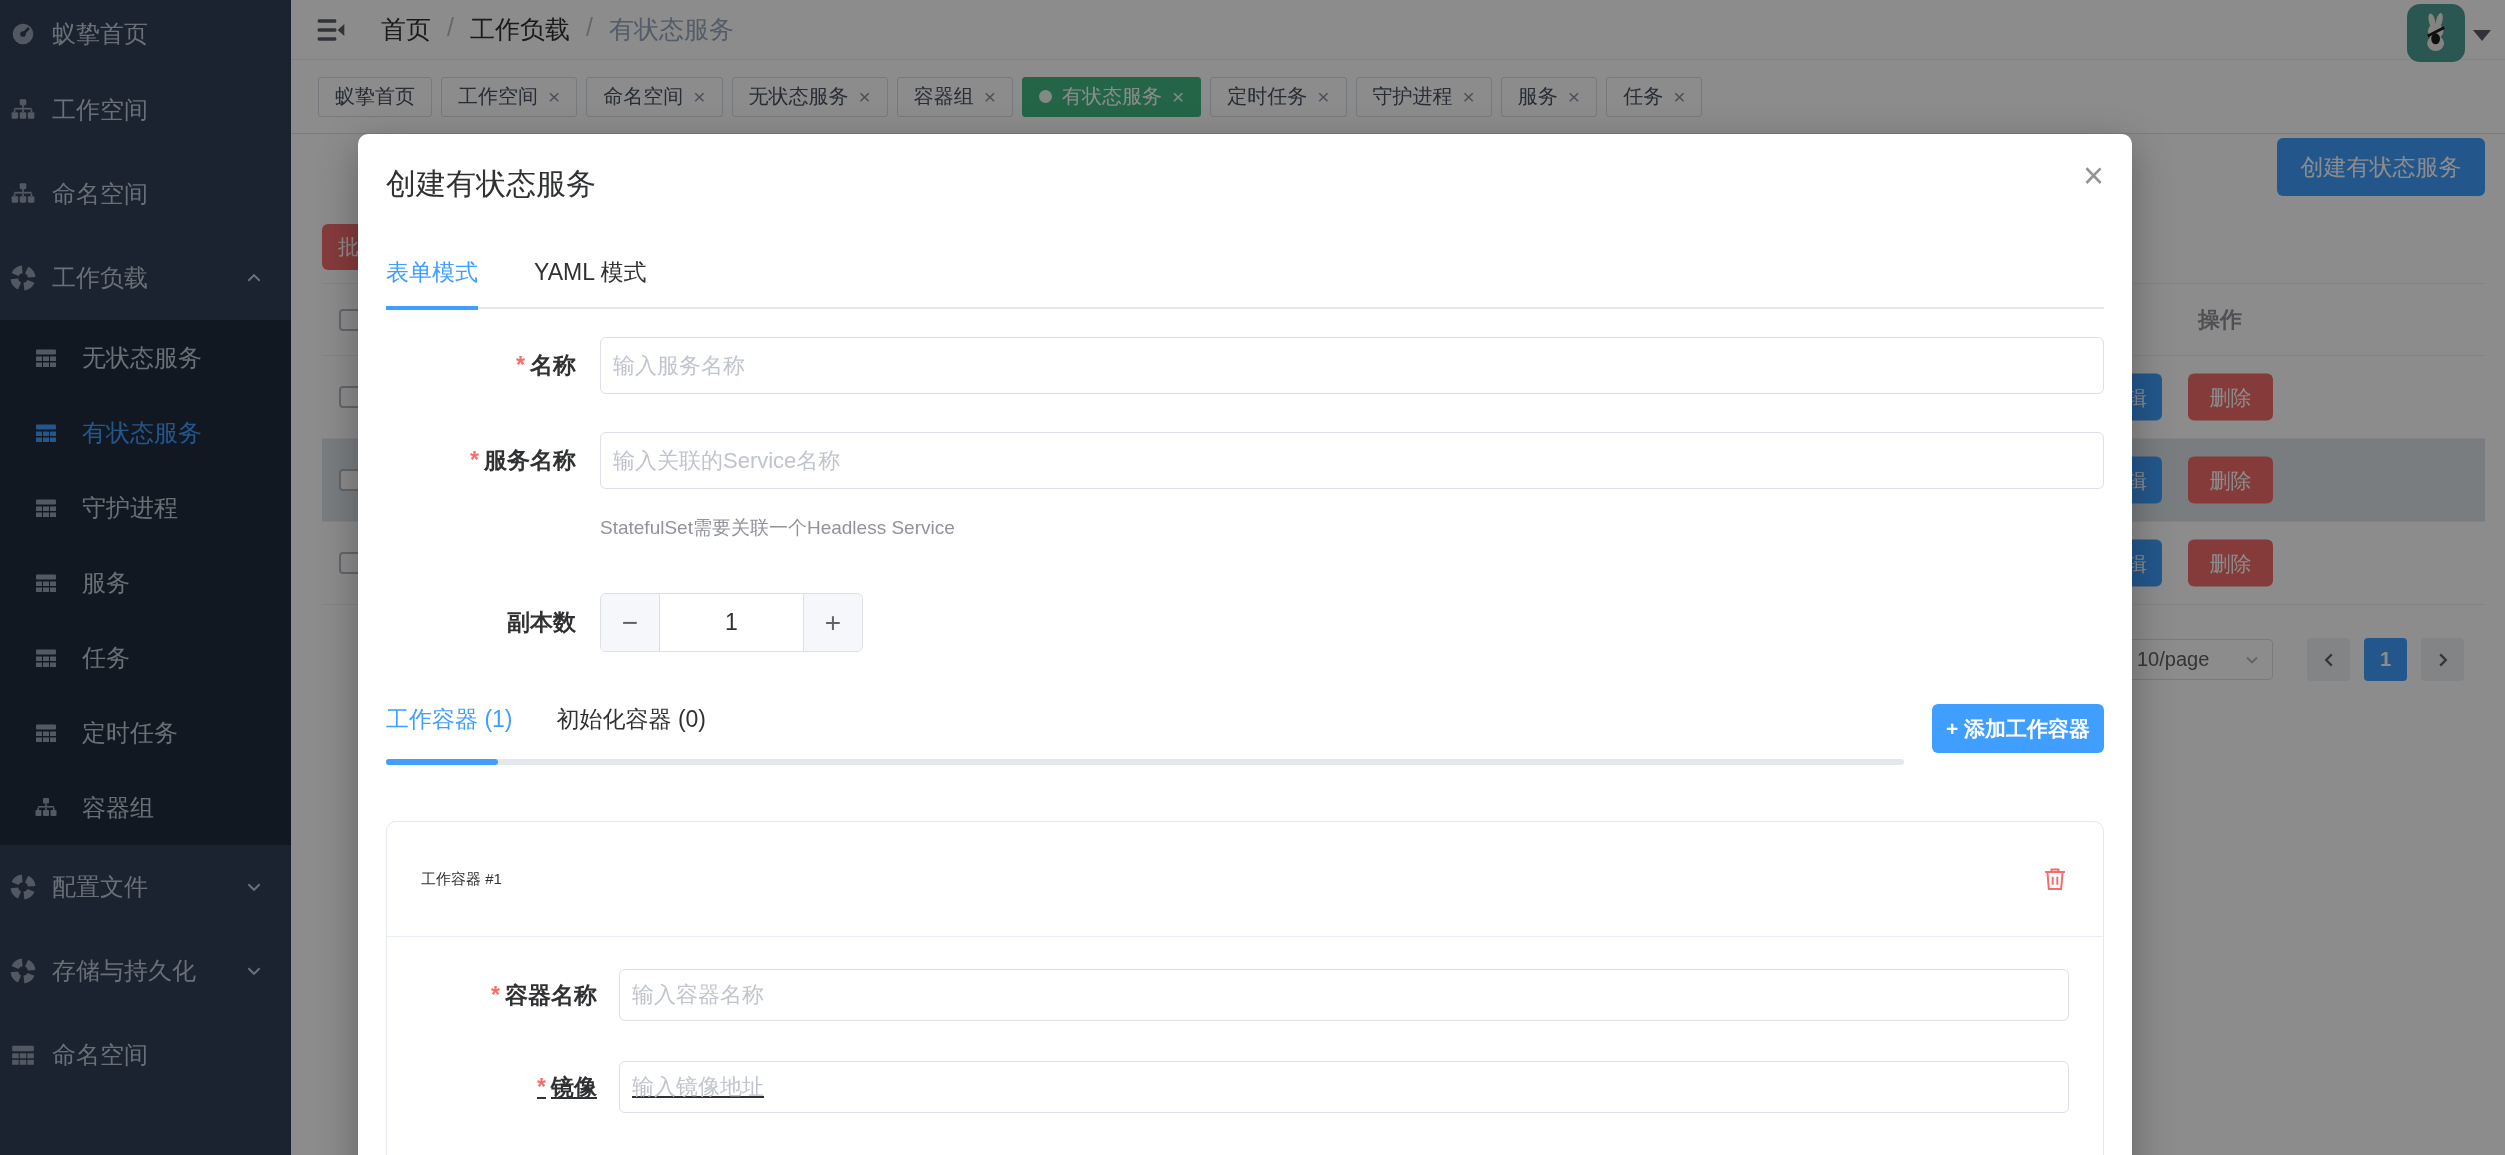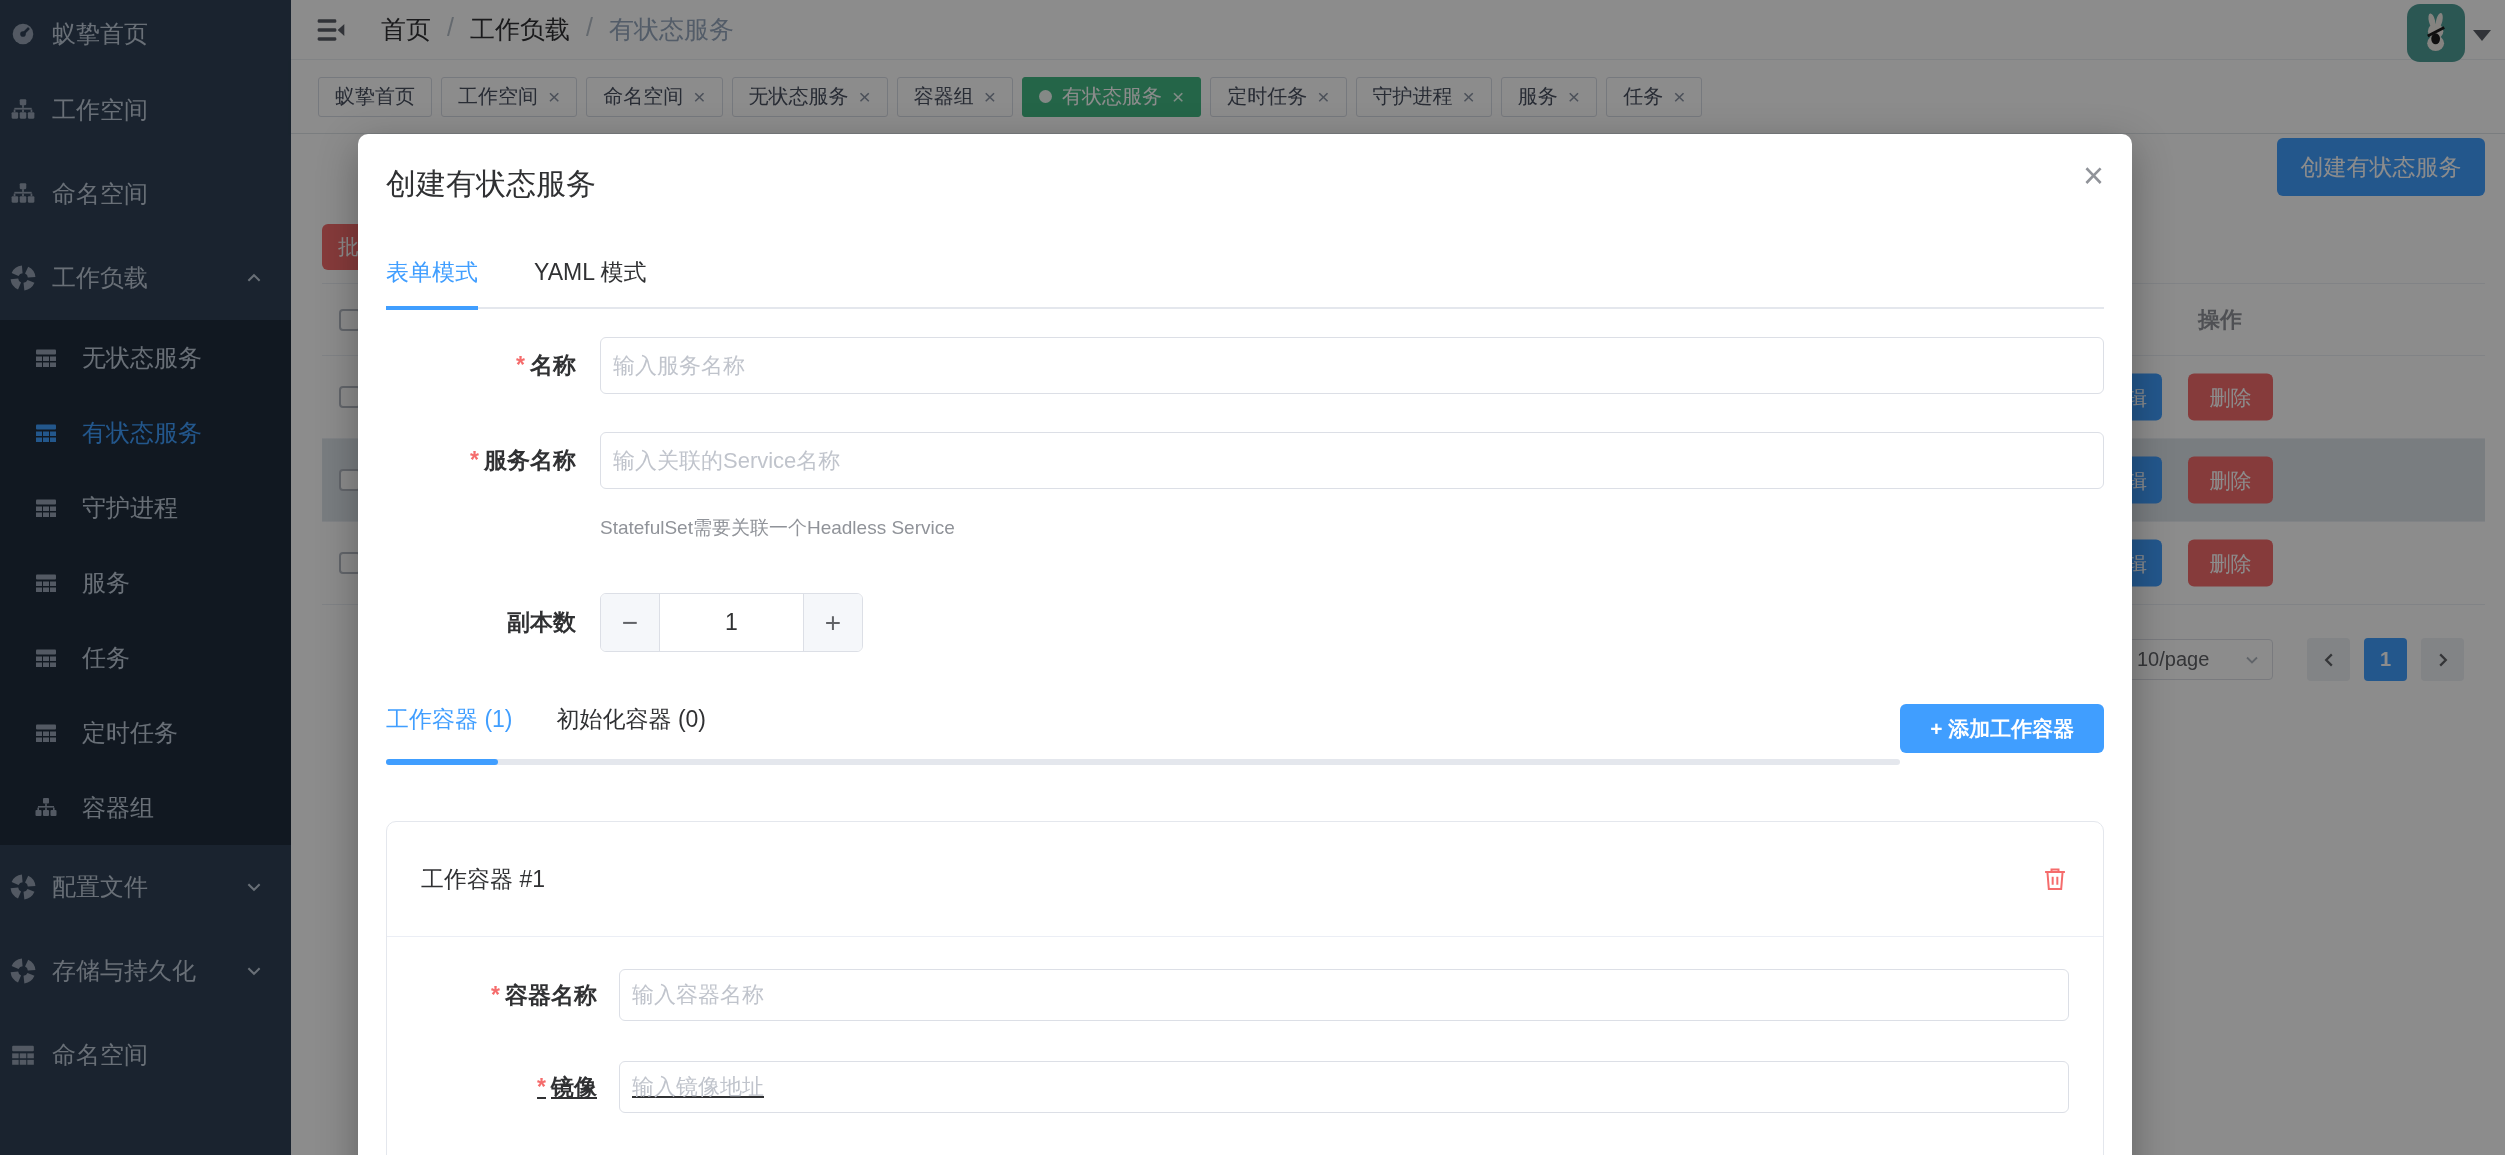--- a/index.html
+++ b/index.html
@@ -82,24 +82,24 @@
   .step-btn.minus { border-right:1px solid #dcdfe6; }
   .step-btn.plus { border-left:1px solid #dcdfe6; }
   .step-val { flex:1; display:flex; align-items:center; justify-content:center; font-size:23px; color:#303133; background:#fff; }
   .ct-row { margin-top:52px; display:flex; justify-content:space-between; align-items:flex-start; }
   .ct-left { width:1518px; }
   .ct-tabs { display:flex; gap:44px; font-size:23px; }
   .ct-tab { color:#303133; cursor:pointer; }
   .ct-tab.active { color:#409eff; }
   .ct-track { margin-top:24px; height:6px; background:#e4e7ed; border-radius:3px; position:relative; }
   .ct-seg { position:absolute; left:0; top:0; width:112px; height:6px; background:#409eff; border-radius:3px; }
-  .add-btn { width:204px; height:49px; background:#409eff; color:#fff; border:none; border-radius:6px; font-size:21px; font-weight:600; cursor:pointer; }
+  .add-btn { width:172px; height:49px; background:#409eff; color:#fff; border:none; border-radius:6px; font-size:21px; font-weight:600; cursor:pointer; }
   .card { margin-top:56px; border:1px solid #e4e7ed; border-radius:10px; }
   .card-head { height:115px; display:flex; align-items:center; justify-content:space-between; padding:0 34px; border-bottom:1px solid #ebeef5; }
-  .card-title { font-size:23px; color:#303133; }
+  .card-title { font-size:15px; color:#303133; }
   .trash { width:28px; height:28px; color:#f56c6c; display:inline-flex; cursor:pointer; }
   .trash svg { width:100%; height:100%; }
   .card-body { padding:32px 34px 60px 0; }
   .crow { display:flex; align-items:center; }
   .crow + .crow { margin-top:40px;text-decoration:underline; }
   .clabel { width:232px; flex:0 0 auto; text-align:right; padding-right:22px; font-size:23px; font-weight:600; color:#303133; }
   .cinput { height:52px; }
 </style>
 </head>
 <body>

